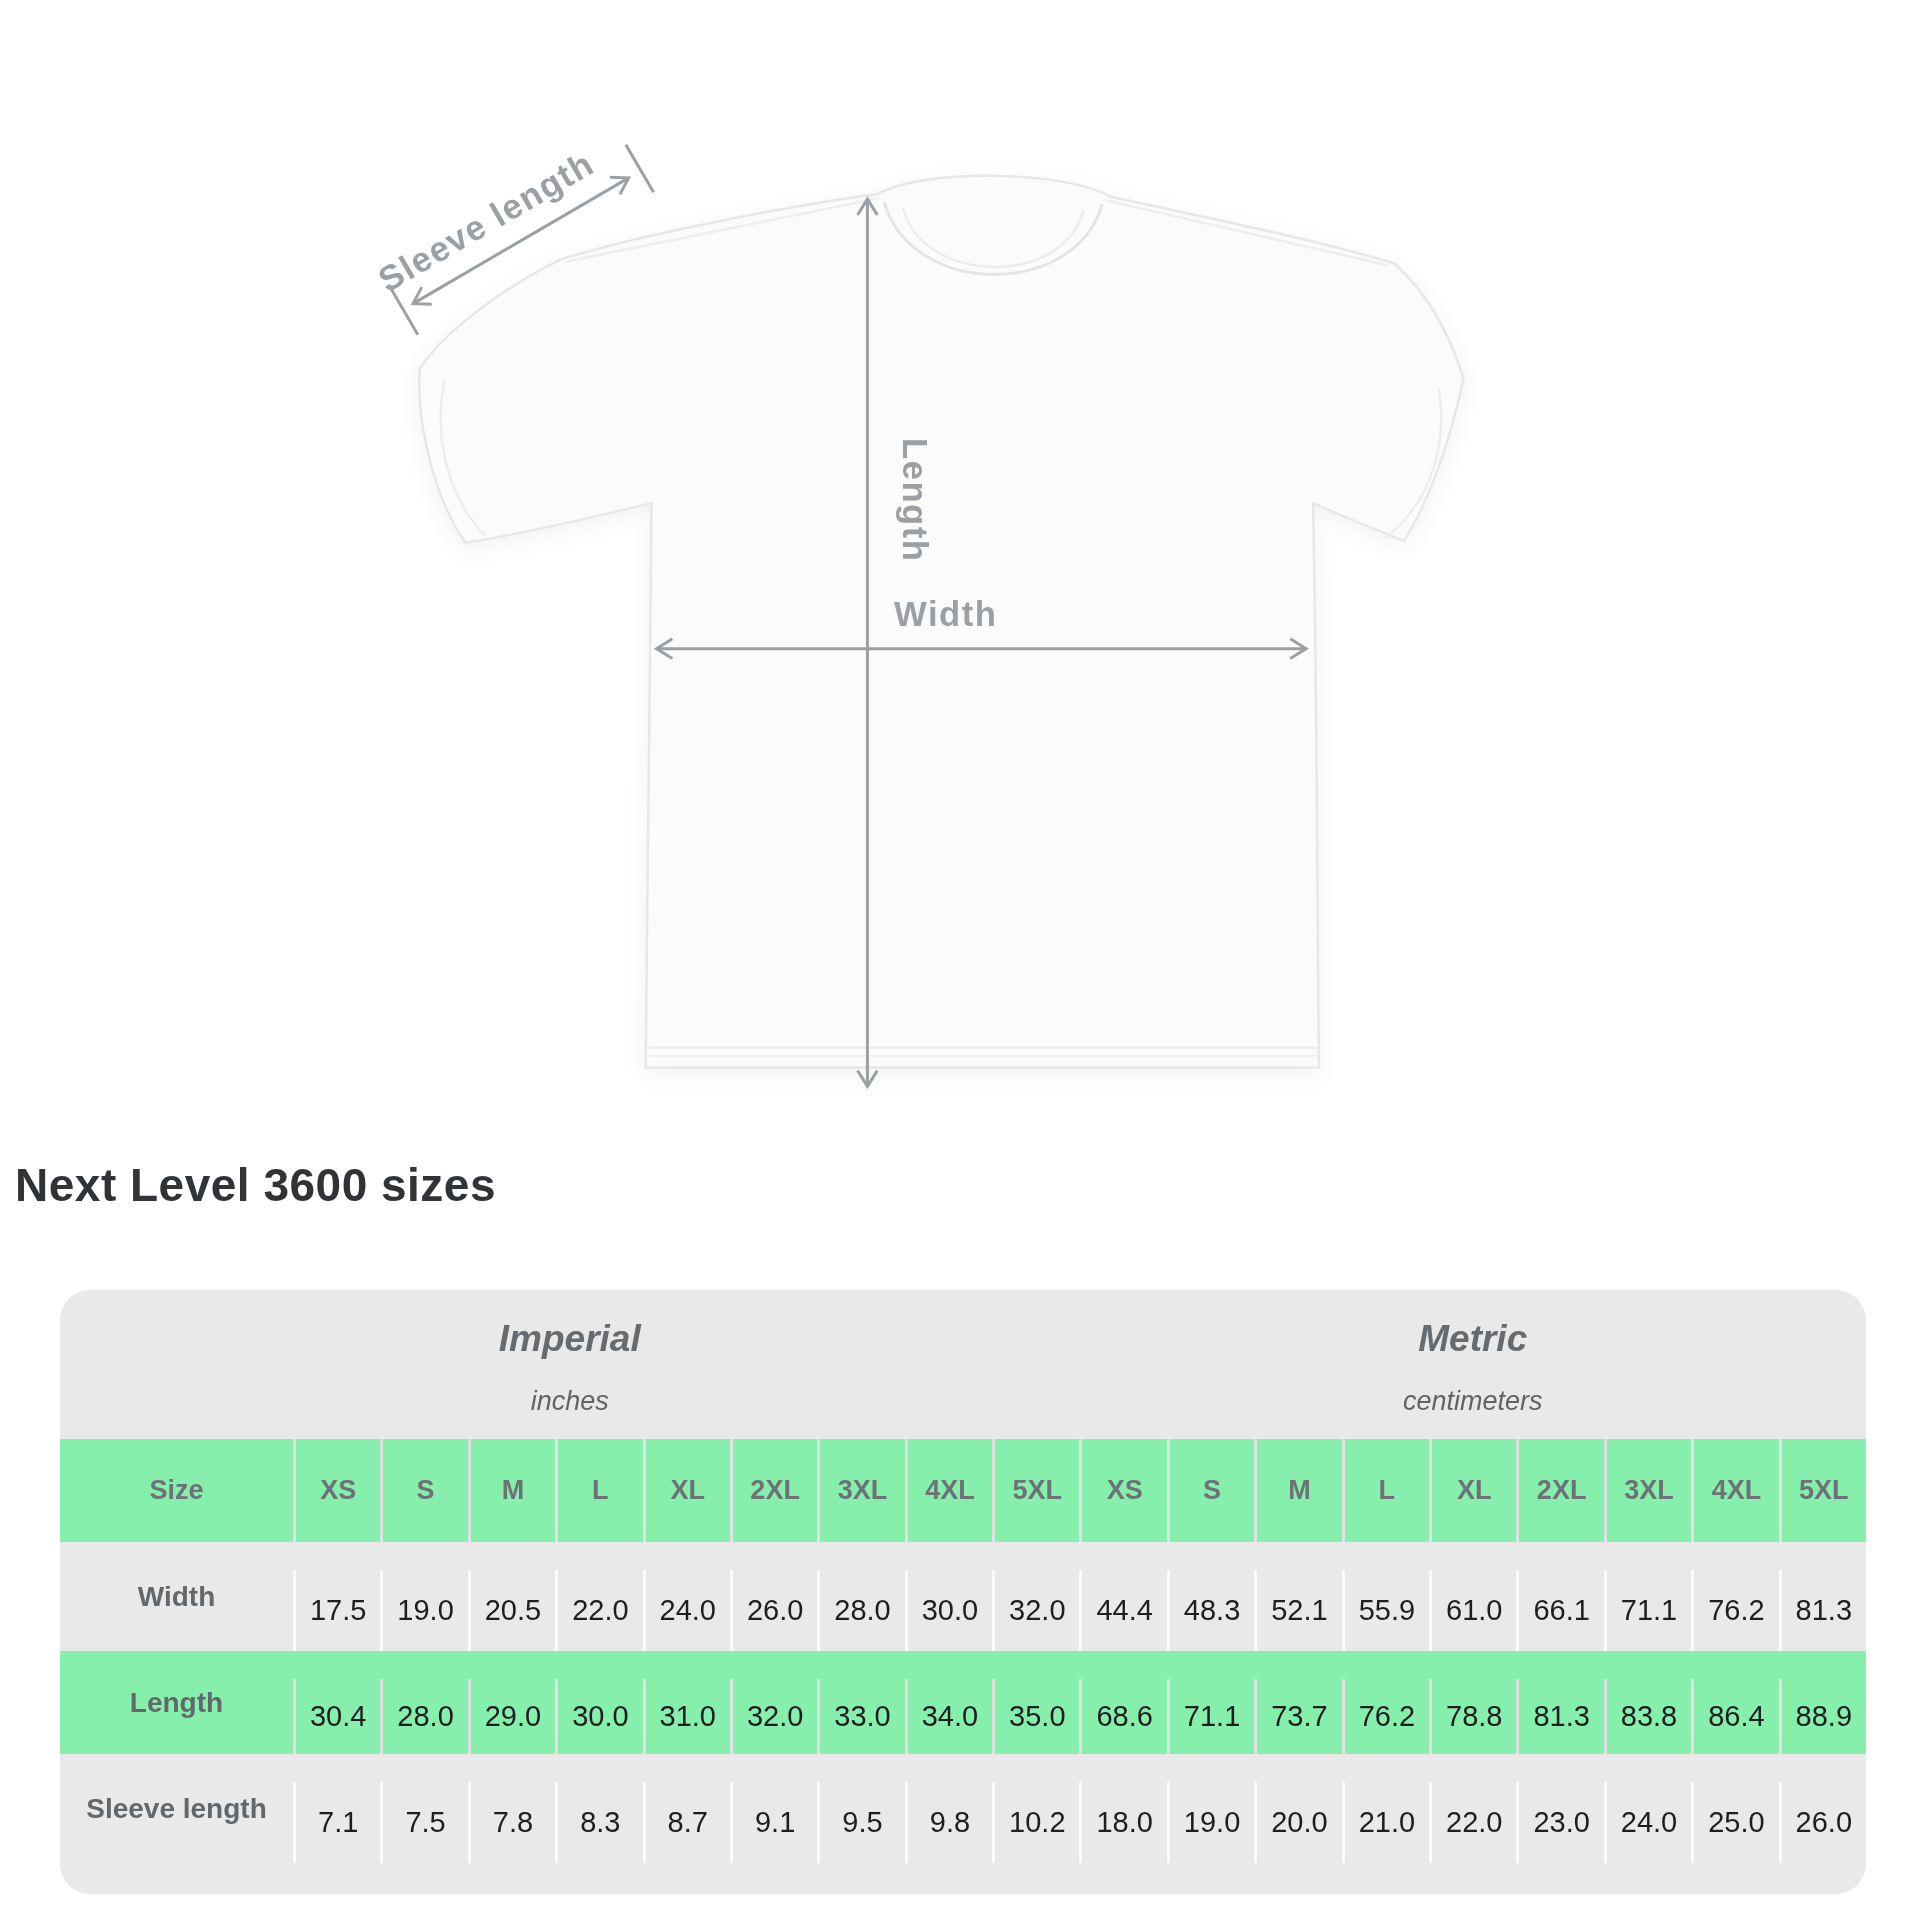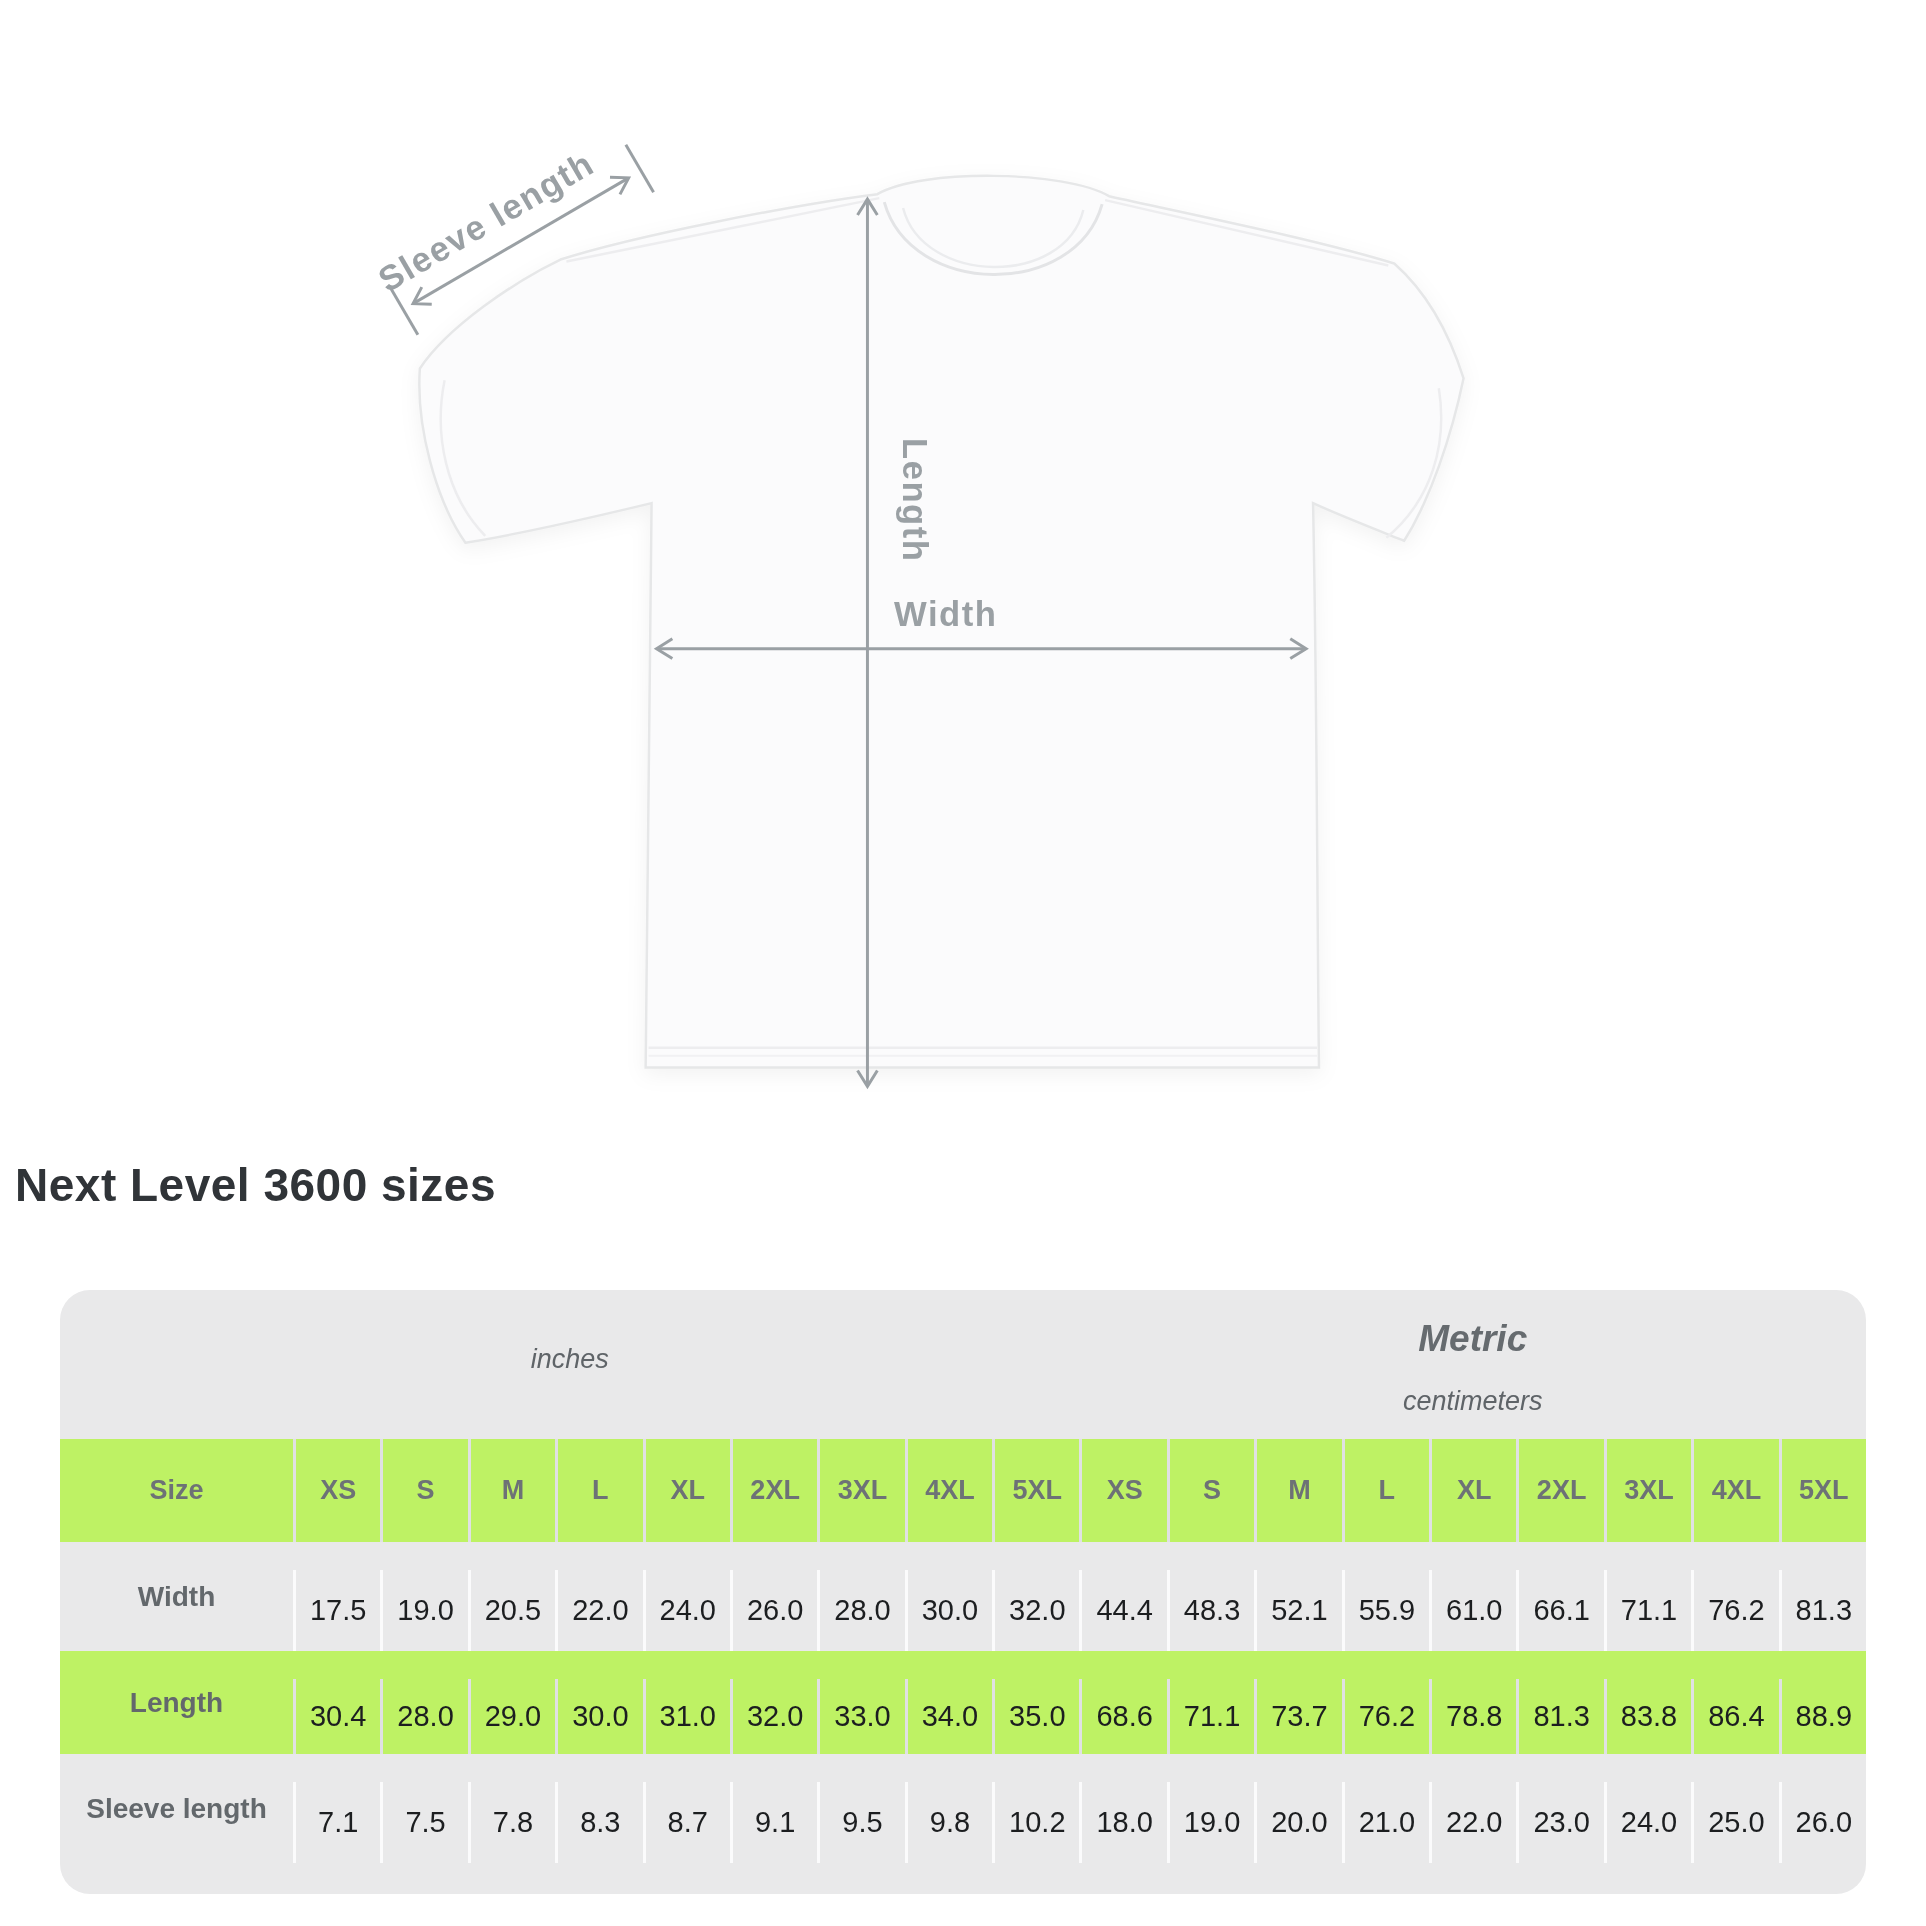--- a/index.html
+++ b/index.html
@@ -19,21 +19,21 @@
   .panel{position:absolute;top:1290px;left:60px;width:1806px;height:604px;
          background:#e9e9ea;border-radius:30px;overflow:hidden;}
   .band,.trow{display:grid;grid-template-columns:233px repeat(18,1fr);}
   .band{height:149px;}
   .band-imp{grid-column:1/11;}
   .band-met{grid-column:11/20;}
   .band-imp,.band-met{text-align:center;padding-top:28px;}
   .band-big{font-size:37px;font-weight:bold;font-style:italic;color:#666b6f;}
   .band-small{margin-top:26px;font-size:27px;font-style:italic;color:#5f6468;}
   .trow{width:100%;}
-  .trow.white{background:#bef264;height:103px;}
+  .trow.white{background:#86efac;height:103px;}
   .trow.gray{height:109px;}
   .cell{display:flex;align-items:center;justify-content:center;}
   .trow.white .cell:not(:first-child){border-left:3px solid #e0e1e3;}
   .trow.gray  .cell:not(:first-child){border-left:3px solid #fbfbfc;}
   .hdr{font-size:27px;font-weight:bold;color:#6d7276;}
   .rlabel{font-size:28px;font-weight:bold;color:#63686c;}
   .val{font-size:29px;color:#1c1e20;margin-top:28px;}
   .panel-bottom{height:25px;}
 </style>
 </head>
@@ -92,20 +92,21 @@
   </div>
 
   <div class="heading">
     <h1 class="title">Next Level 3600 sizes</h1>
   </div>
 
   <div class="panel">
 
     <div class="band">
       <div class="band-imp">
+        <div class="band-big">Imperial</div>
         <div class="band-small">inches</div>
       </div>
       <div class="band-met">
         <div class="band-big">Metric</div>
         <div class="band-small">centimeters</div>
       </div>
     </div>
 
     <div class="trow white">
       <div class="cell hdr">Size</div>

